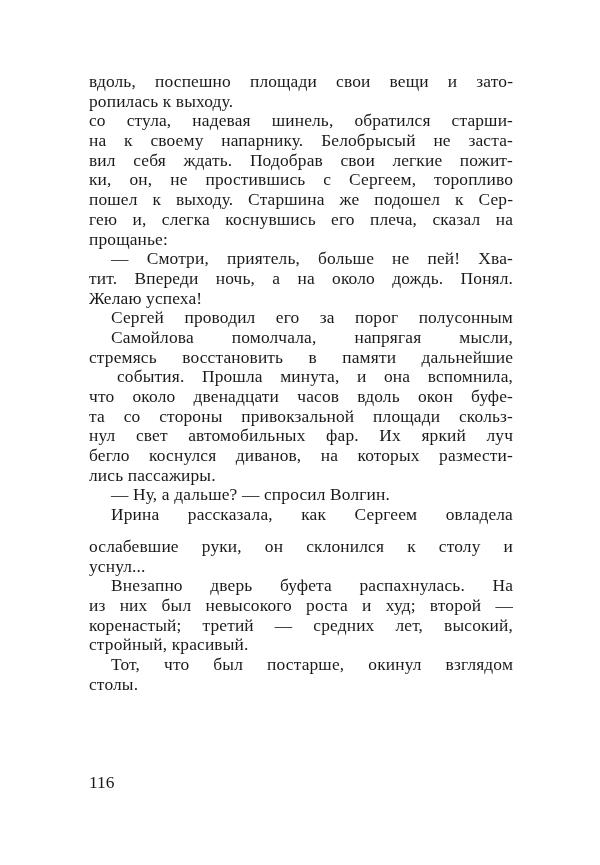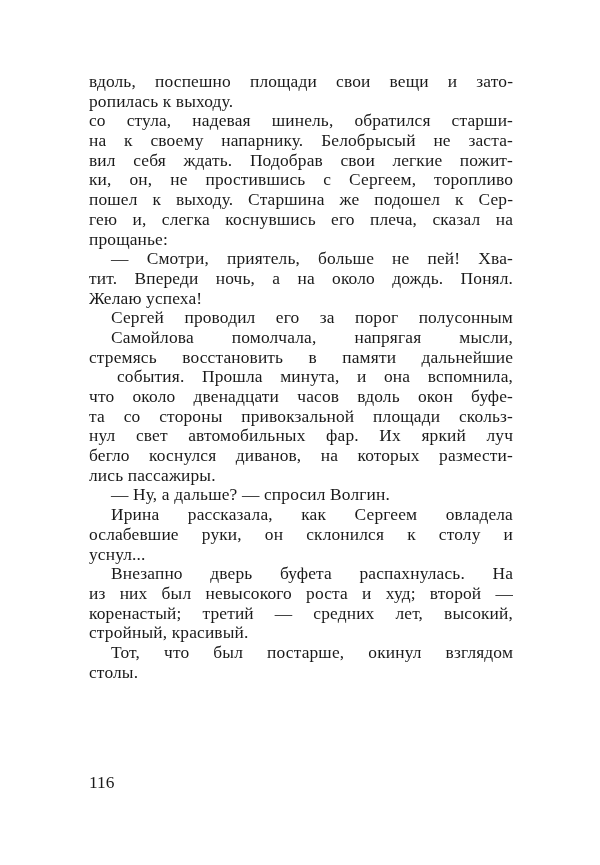--- a/index.html
+++ b/index.html
@@ -65,21 +65,21 @@
     <span class="line indent" style="white-space: nowrap; word-spacing: 0px;"><span>Самойлова</span> <span>помолчала,</span> <span>напрягая</span> <span>мысли,</span></span>
     <span class="line" style="white-space: nowrap; word-spacing: 0px;"><span>стремясь</span> <span>восстановить</span> <span>в</span> <span>памяти</span> <span>дальнейшие</span></span>
     <span class="line" style="white-space: nowrap; word-spacing: 0px; margin-left: 28px;"><span>события.</span> <span>Прошла</span> <span>минута,</span> <span>и</span> <span>она</span> <span>вспомнила,</span></span>
     <span class="line" style="white-space: nowrap; word-spacing: 0px;"><span>что</span> <span>около</span> <span>двенадцати</span> <span>часов</span> <span>вдоль</span> <span>окон</span> <span>буфе-</span></span>
     <span class="line" style="white-space: nowrap; word-spacing: 0px;"><span>та</span> <span>со</span> <span>стороны</span> <span>привокзальной</span> <span>площади</span> <span>скольз-</span></span>
     <span class="line" style="white-space: nowrap; word-spacing: 0px;"><span>нул</span> <span>свет</span> <span>автомобильных</span> <span>фар.</span> <span>Их</span> <span>яркий</span> <span>луч</span></span>
     <span class="line" style="white-space: nowrap; word-spacing: 0px;"><span>бегло</span> <span>коснулся</span> <span>диванов,</span> <span>на</span> <span>которых</span> <span>размести-</span></span>
     <span class="line last">лись пассажиры.</span>
     <span class="line indent last">— Ну, а дальше? — спросил Волгин.</span>
     <span class="line indent" style="white-space: nowrap; word-spacing: 0px;"><span>Ирина</span> <span>рассказала,</span> <span>как</span> <span>Сергеем</span> <span>овладела</span></span>
-    <span class="line" style="white-space: nowrap; word-spacing: 0px;"><span>ослабевшие</span> <span>руки,</span> <span>он</span> <span>склонился</span> <span>к</span> <span>столу</span> <span>и</span></span>
+    <span class="line" style="white-space: nowrap; word-spacing: 0px; margin-top: 12px;"><span>ослабевшие</span> <span>руки,</span> <span>он</span> <span>склонился</span> <span>к</span> <span>столу</span> <span>и</span></span>
     <span class="line last">уснул...</span>
     <span class="line indent" style="white-space: nowrap; word-spacing: 0px;"><span>Внезапно</span> <span>дверь</span> <span>буфета</span> <span>распахнулась.</span> <span>На</span></span>
     <span class="line" style="white-space: nowrap; word-spacing: 0px;"><span>из</span> <span>них</span> <span>был</span> <span>невысокого</span> <span>роста</span> <span>и</span> <span>худ;</span> <span>второй</span> <span>—</span></span>
     <span class="line" style="white-space: nowrap; word-spacing: 0px;"><span>коренастый;</span> <span>третий</span> <span>—</span> <span>средних</span> <span>лет,</span> <span>высокий,</span></span>
     <span class="line last">стройный, красивый.</span>
     <span class="line indent" style="white-space: nowrap; word-spacing: 0px;"><span>Тот,</span> <span>что</span> <span>был</span> <span>постарше,</span> <span>окинул</span> <span>взглядом</span></span>
     <span class="line last">столы.</span>
   </div>
 
 <div class="page-number">116</div>

